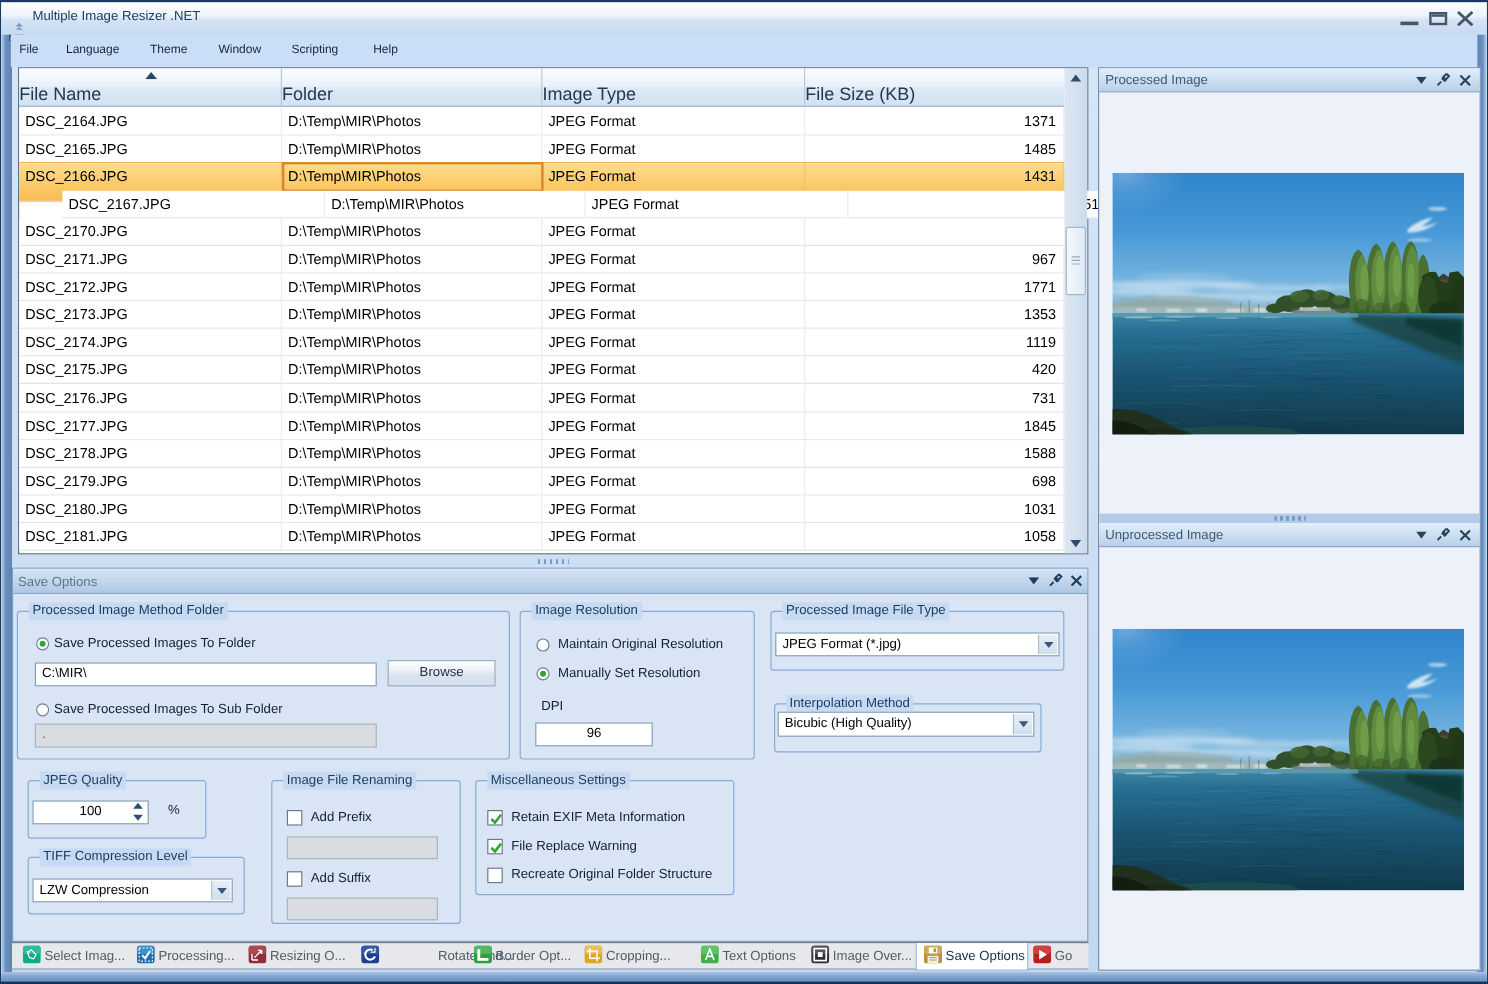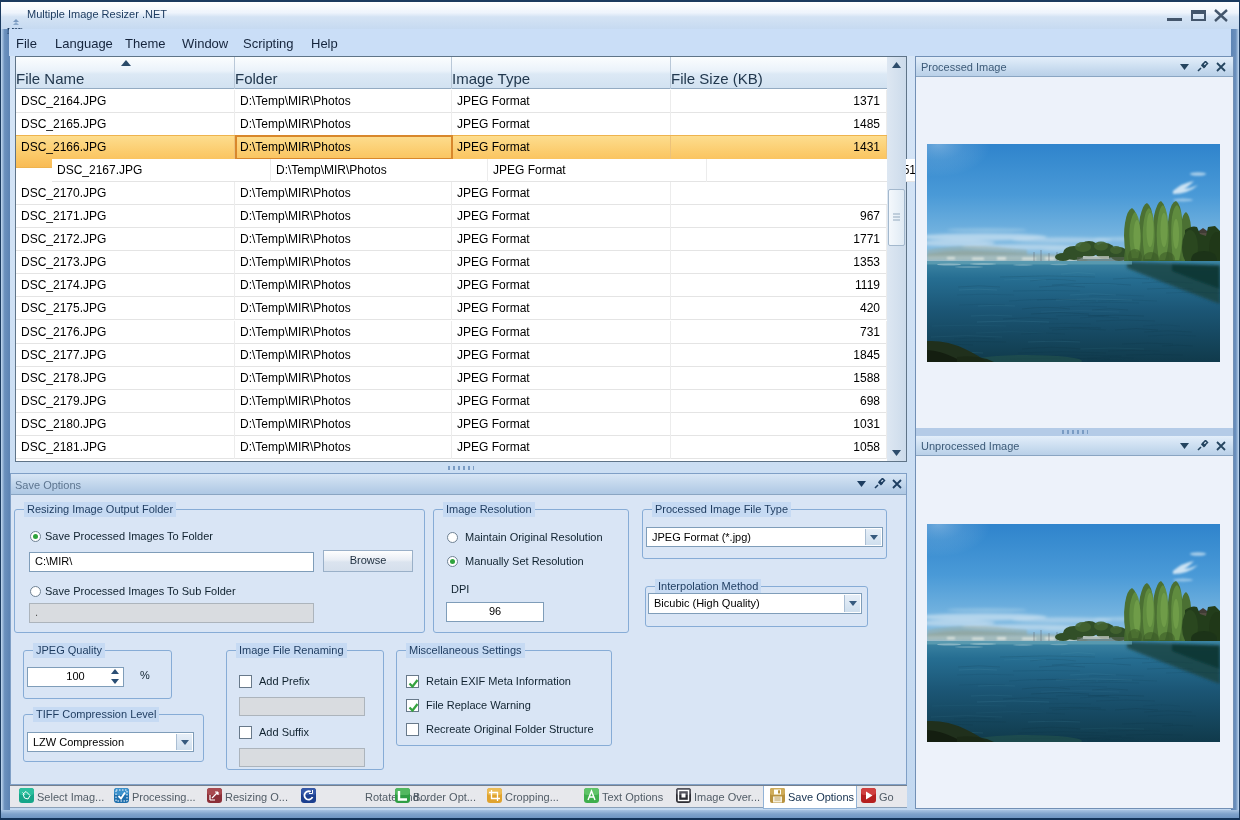--- a/index.html
+++ b/index.html
@@ -7,21 +7,21 @@
 .abs{position:absolute;}
 
 #frame{left:0;top:0;width:1240px;height:820px;background:linear-gradient(180deg,#1b3a5f,#1b3a5f);}
 #framein{left:1px;top:2px;width:1238px;height:817px;background:linear-gradient(180deg,#d7e6f7 0%,#c2d8f0 100%);}
 .sidestrip{background:linear-gradient(90deg,#c3d9f0,#6b90bd 40%,#5d84b4);}
 
 #titlebar{left:1px;top:2px;width:1238px;height:27px;background:linear-gradient(180deg,#fefeff 0%,#eef4fc 40%,#d4e3f4 55%,#c6daf1 100%);}
 #title-text{left:27px;top:8px;font-size:11px;color:#1e3c60;}
 
 #menubar{left:9px;top:29px;width:1222px;height:27px;background:#cadef7;}
-.menuitem{position:absolute;top:36px;font-size:13px;color:#15243c;}
+.menuitem{position:absolute;top:36px;font-size:10px;color:#15243c;}
 
 #grid{left:15px;top:56px;width:892px;height:406px;background:#fff;border:1px solid #5f7488;}
 #ghead{left:0;top:0;width:871px;height:32px;background:linear-gradient(180deg,#fbfdfe 0%,#eaf2fa 45%,#dce9f5 55%,#d2e2f1 100%);border-bottom:1px solid #94abc2;}
 .hcell{position:absolute;top:0;height:32px;border-right:1px solid #b9c8d8;}
 .htext{position:absolute;top:13px;width:100%;text-align:left;font-size:15px;color:#22384e;}
 #rows{left:0;top:33px;width:871px;height:372px;}
 .row{position:absolute;width:871px;height:24px;background:#fff;border-bottom:1px solid #e4e4e4;}
 .cell{position:absolute;top:0;height:23px;line-height:23px;font-size:12px;color:#000;border-right:1px solid #ececec;white-space:nowrap;overflow:hidden;}
 .c1{left:0;width:219px;padding-left:5px;}
 .c2{left:219px;width:217px;padding-left:5px;}
@@ -235,21 +235,21 @@
           <path d="M8.5 1.5 L11 4 M5 5 l3.5 -3.5 M7 7 l3.5 -3.5"></path>
           <path d="M5 4.5 L8 7.5" stroke-width="3"></path>
         </g>
       </svg>
     <svg class="abs" style="right:4px;top:5px;" width="10" height="10">
         <path d="M1 1 L9 9 M9 1 L1 9" stroke="#1d3d60" stroke-width="1.8"></path>
       </svg>
   </div>
 
   <div class="grp" style="left:3px;top:35px;width:411px;height:124px;">
-    <span class="grplabel">Resizing Image Output Folder</span>
+    <span class="grplabel">Processed Image Method Folder</span>
     <div class="radio on" style="left:15px;top:21px;"></div>
     <span class="lbl" style="left:30px;top:20px;">Save Processed Images To Folder</span>
     <div class="field" style="left:14px;top:42px;width:285px;height:20px;padding:2px 0 0 5px;">C:\MIR\</div>
     <div class="btn" style="left:308px;top:40px;width:90px;height:22px;padding-top:3px;">Browse</div>
     <div class="radio" style="left:15px;top:76px;"></div>
     <span class="lbl" style="left:30px;top:75px;">Save Processed Images To Sub Folder</span>
     <div class="dfield" style="left:14px;top:93px;width:285px;height:20px;padding:2px 0 0 5px;">.</div>
   </div>
   <div class="grp" style="left:422px;top:35px;width:196px;height:124px;">
     <span class="grplabel">Image Resolution</span>

